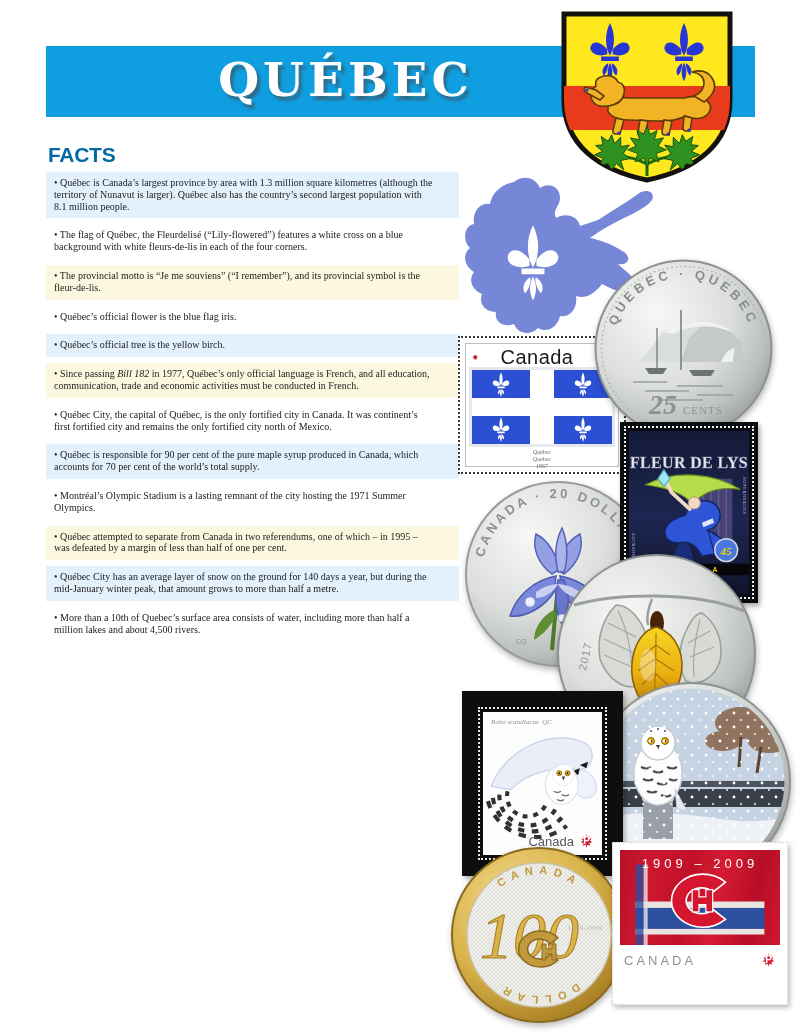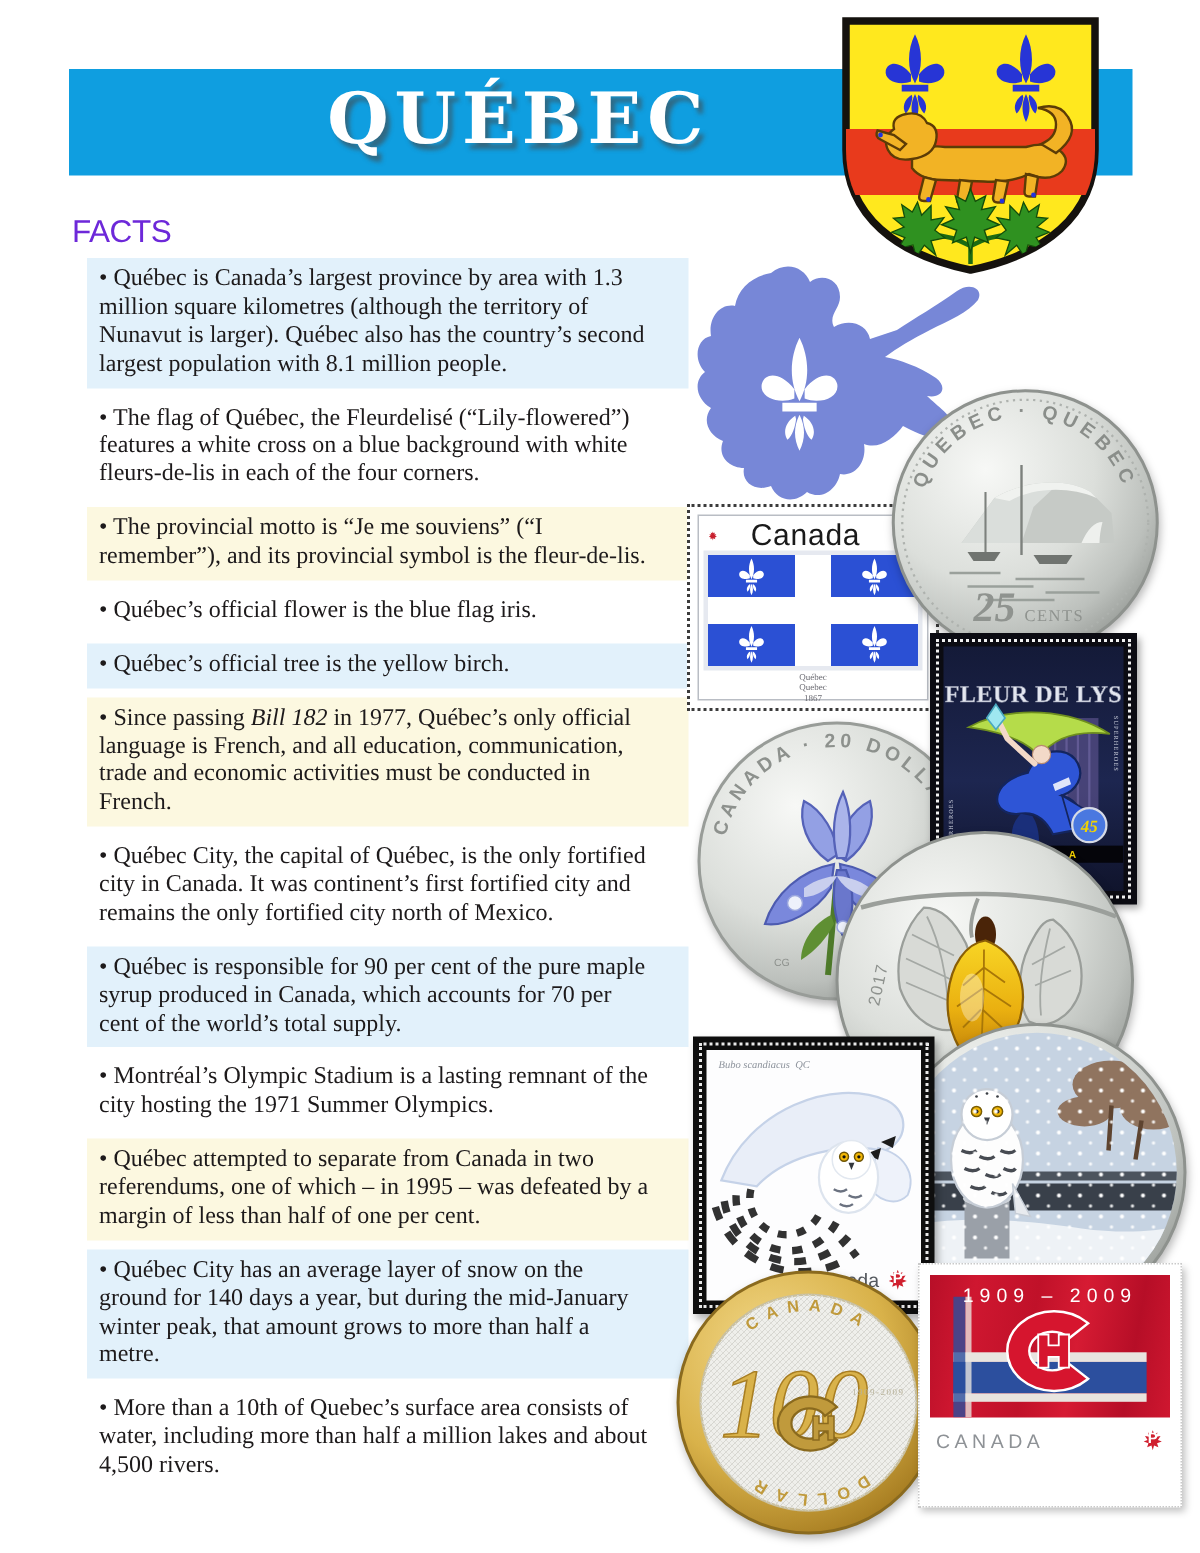--- a/index.html
+++ b/index.html
@@ -8,23 +8,23 @@
   
   .banner{position:absolute;left:46px;top:46px;width:709px;height:71px;background:#0f9ee0;z-index:1;}
   .banner-title{position:absolute;left:0;right:110px;top:6px;text-align:center;
         font-family:"DejaVu Serif","Liberation Serif",serif;font-weight:800;font-size:47px;
         letter-spacing:4px;color:#ffffff;text-shadow:3px 4px 3px rgba(70,70,70,.6);}
   .crest{position:absolute;left:556px;top:8px;width:182px;height:178px;z-index:6;}
   .copyright{position:absolute;left:48px;top:120px;font-size:11.5px;color:#111;z-index:2;white-space:nowrap;}
   .copyright .leaf{display:inline-block;width:11px;height:11px;vertical-align:-1px;margin:0 3px;}
   
   .facts-heading{position:absolute;left:48px;top:143px;font-family:"Liberation Sans","DejaVu Sans",sans-serif;
-        font-weight:400;font-size:21px;letter-spacing:-0.3px;color:#6d28d9;z-index:2;}
+        font-weight:700;font-size:21px;letter-spacing:-0.3px;color:#0369a1;z-index:2;}
   .facts{position:absolute;left:46px;top:172px;width:413px;margin:0;padding:0;list-style:none;z-index:2;}
-  .facts li{font-size:16px;line-height:1.18;padding:5px 24px 6px 8px;margin:0 0 6px 12px;}
+  .facts li{font-size:10px;line-height:1.18;padding:5px 24px 6px 8px;margin:0 0 6px 0;}
   .facts li span.t::before{content:"•  ";}
   .bg-blue{background:#e2f1fb;}
   .bg-cream{background:#fcf8e0;}
   .bg-white{background:transparent;}
   .facts .it{font-style:italic;}
   
   .art{position:absolute;}
   .coinshadow{filter:drop-shadow(1px 3px 3px rgba(0,0,0,.28));}
   .map{left:448px;top:168px;width:218px;height:182px;z-index:1;}
   .flag-stamp{left:458px;top:336px;width:168px;height:138px;z-index:2;background:#fff;
@@ -39,21 +39,21 @@
   .flag-stamp .caption{margin-top:5px;font-size:6px;line-height:1.2;color:#6d6d74;text-align:center;}
   .quarter{left:593px;top:258px;width:181px;height:181px;z-index:3;}
   .fleur-stamp{left:620px;top:422px;width:138px;height:181px;z-index:4;background:#0b0b12;
         box-sizing:border-box;padding:4px;box-shadow:2px 3px 5px rgba(0,0,0,.35);}
   .fleur-stamp .perf{border:2px dotted #f1f1f1;height:100%;box-sizing:border-box;padding:3px;}
   .fleur-stamp .art-area{position:relative;height:100%;background:linear-gradient(180deg,#141a38 0%,#1d2650 55%,#10142c 100%);overflow:hidden;}
   .iris-coin{left:464px;top:480px;width:188px;height:188px;z-index:3;}
   .birch-coin{left:556px;top:553px;width:201px;height:201px;z-index:5;}
   .owl-coin{left:591px;top:681px;width:201px;height:201px;z-index:6;}
   .owl-stamp{left:462px;top:691px;width:161px;height:185px;z-index:7;background:#0e0e0e;
-        box-sizing:border-box;padding:4px;box-shadow:2px 3px 5px rgba(0,0,0,.3);}
+        box-sizing:border-box;padding:16px;box-shadow:2px 3px 5px rgba(0,0,0,.3);}
   .owl-stamp .perf{border:2px dotted #e9e9e9;height:100%;box-sizing:border-box;padding:3px;}
   .owl-stamp .inner{position:relative;height:100%;background:#fdfdfe;overflow:hidden;}
   .owl-stamp .species{position:absolute;left:8px;top:6px;font-style:italic;font-size:7px;color:#8d939c;z-index:3;}
   .owl-stamp .bottomrow{position:absolute;right:8px;bottom:6px;display:flex;align-items:center;gap:5px;z-index:3;}
   .owl-stamp .country{font-family:"Liberation Sans","DejaVu Sans",sans-serif;font-size:13px;color:#55595f;}
   .hundred-coin{left:450px;top:846px;width:178px;height:178px;z-index:8;}
   .cdn-stamp{left:612px;top:842px;width:176px;height:163px;z-index:8;background:#fff;
         box-sizing:border-box;padding:7px 7px 4px 7px;border:1px dotted #c9c9c9;box-shadow:2px 3px 5px rgba(0,0,0,.25);}
   .cdn-stamp .photo{position:relative;height:95px;overflow:hidden;
         background:linear-gradient(100deg,#b70f28 0%,#cf1730 18%,#c01129 42%,#d61b33 60%,#b60e27 82%,#cf1730 100%);}

